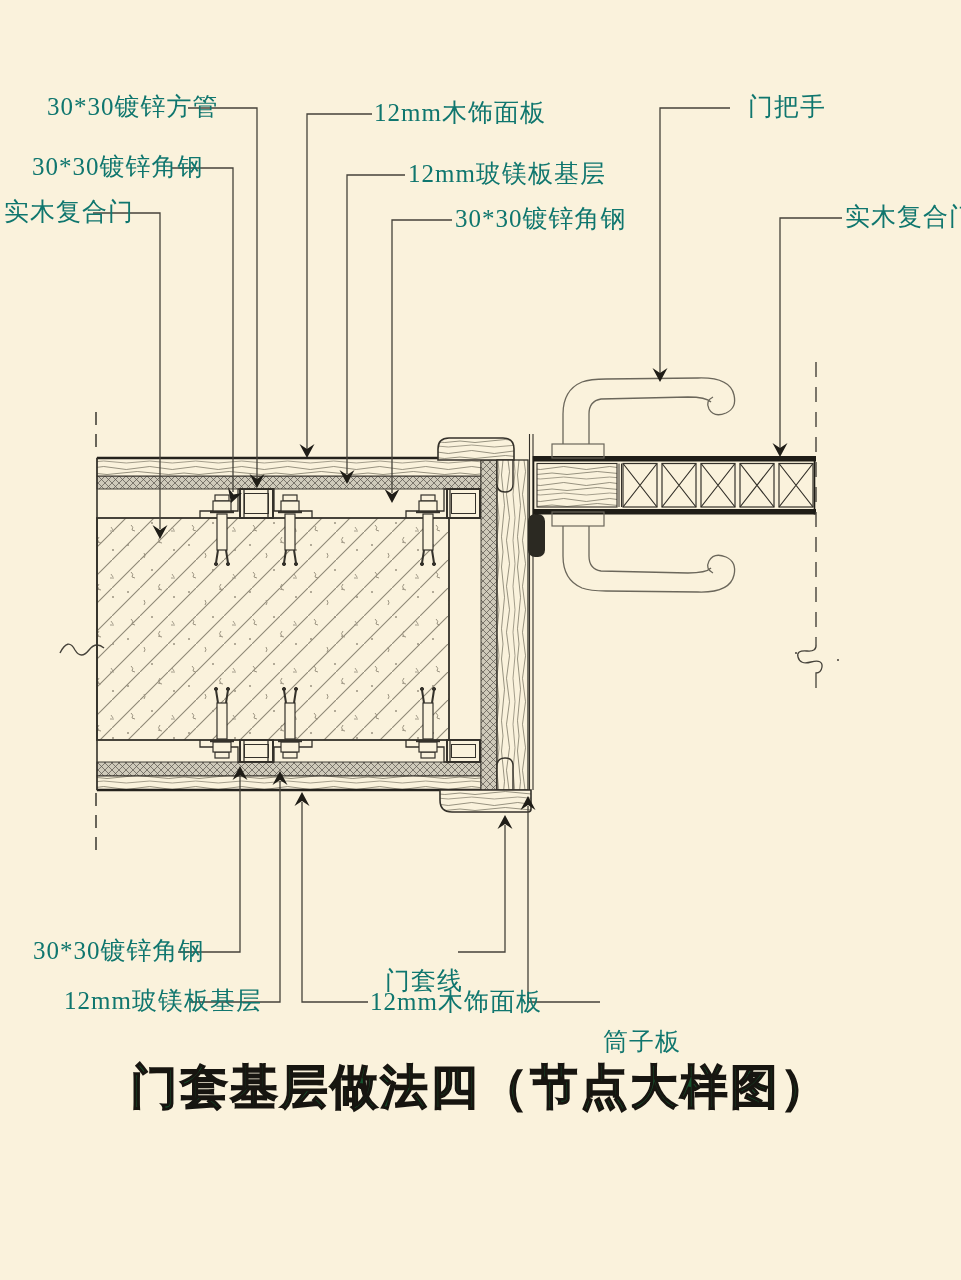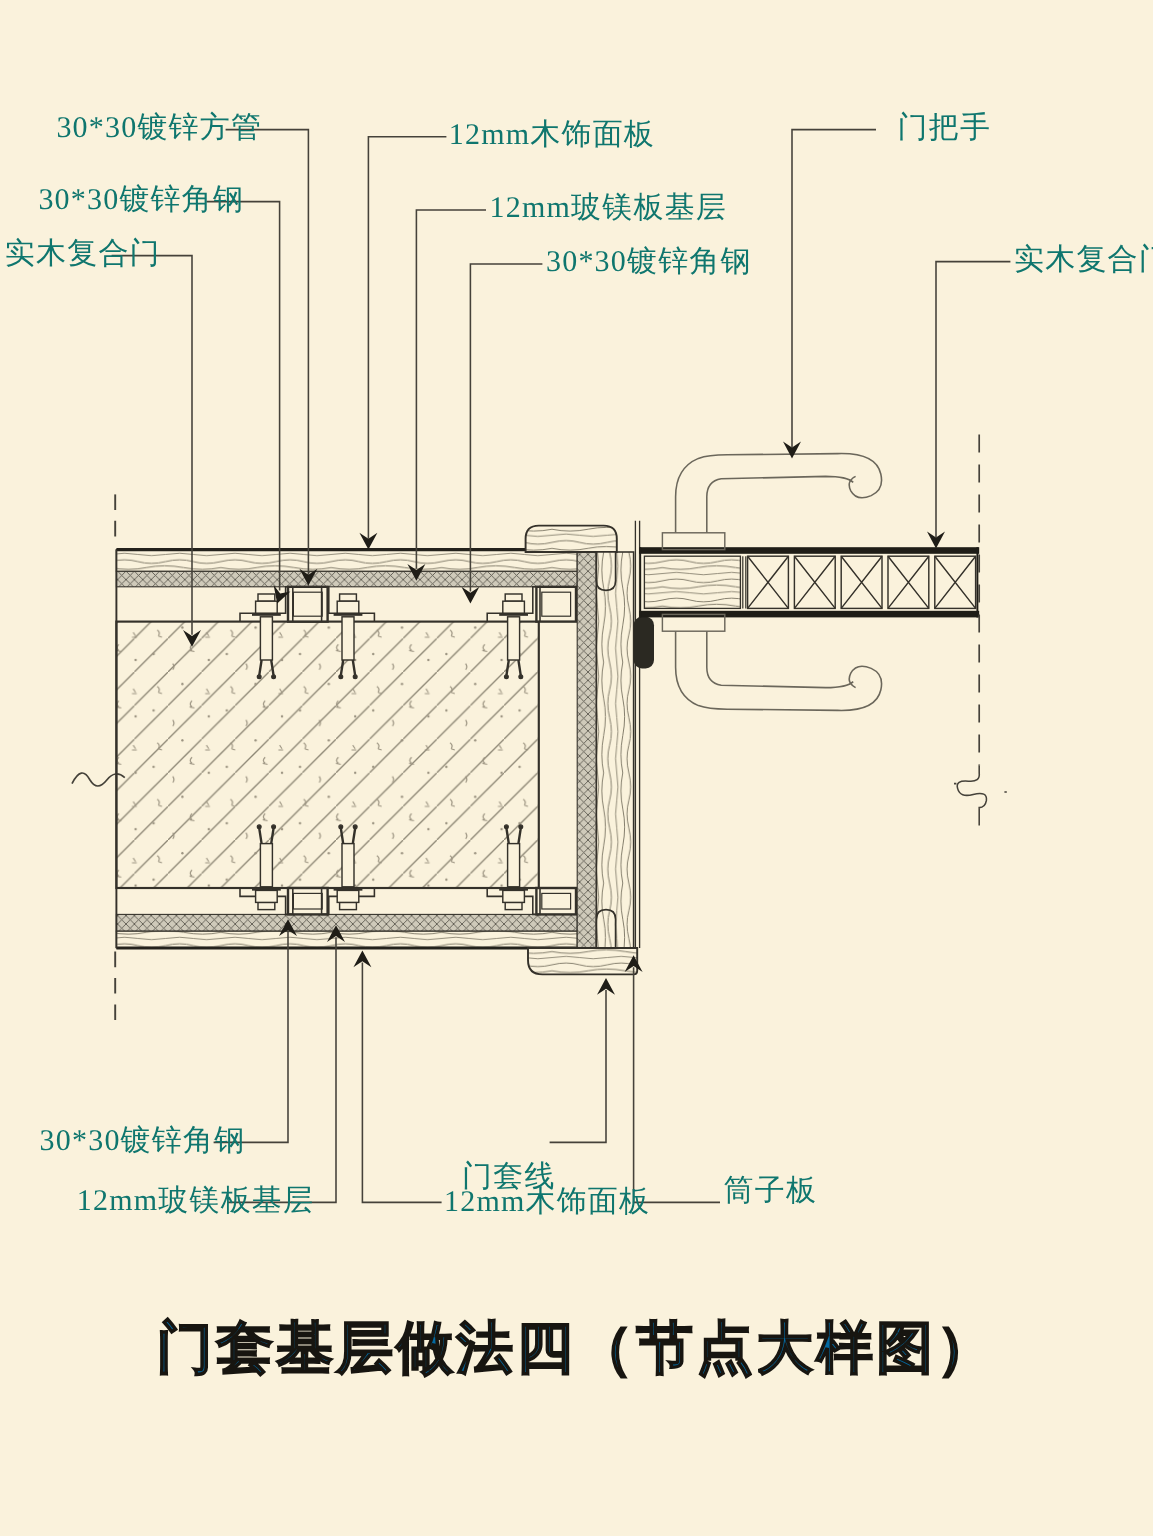--- a/index.html
+++ b/index.html
@@ -22,22 +22,21 @@
   }
   .title{
     position:absolute;
     left:0;right:0;
     top:1056px;
     text-align:center;
     font-family:"Liberation Sans","DejaVu Sans",sans-serif;
     font-weight:900;
     font-size:47px;
     letter-spacing:3px;
-    color:#0369a1;
-    margin-top:36px;
+    color:#14532d;
     -webkit-text-stroke:1.5px #171510;
   }
 </style>
 </head>
 <body>
 
 <div id="stage">
 
 <svg width="961" height="1280" viewBox="0 0 961 1280">
   <defs>
@@ -267,17 +266,17 @@
 <div class="callout" style="left:4px;top:198px">实木复合门</div>
 <div class="callout" style="left:374px;top:99px">12mm木饰面板</div>
 <div class="callout" style="left:408px;top:160px">12mm玻镁板基层</div>
 <div class="callout" style="left:455px;top:205px">30*30镀锌角钢</div>
 <div class="callout" style="left:748px;top:93px">门把手</div>
 <div class="callout" style="left:845px;top:203px">实木复合门</div>
 <div class="callout" style="left:33px;top:937px">30*30镀锌角钢</div>
 <div class="callout" style="left:64px;top:987px">12mm玻镁板基层</div>
 <div class="callout" style="left:385px;top:967px">门套线</div>
 <div class="callout" style="left:370px;top:988px">12mm木饰面板</div>
-<div class="callout" style="left:603px;top:979px">筒子板</div>
+<div class="callout" style="left:603px;top:1028px">筒子板</div>
 
 <div class="title">门套基层做法四（节点大样图）</div>
 
 </div>
 
 </body></html>

